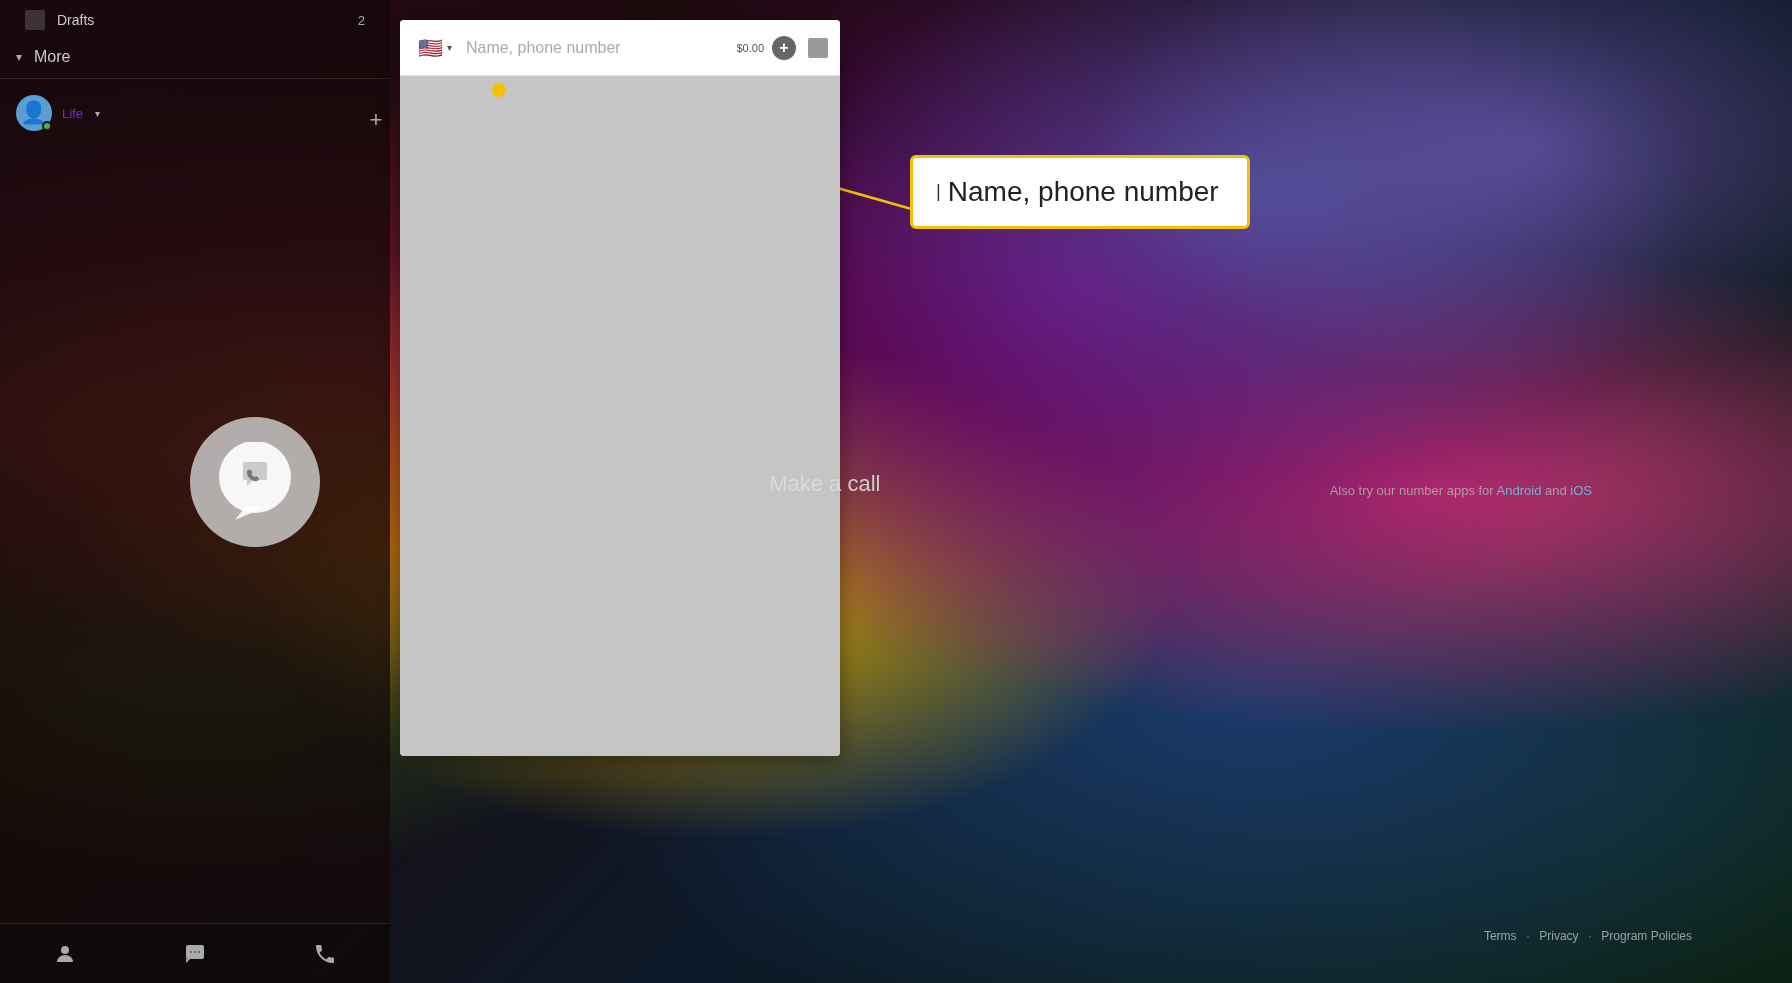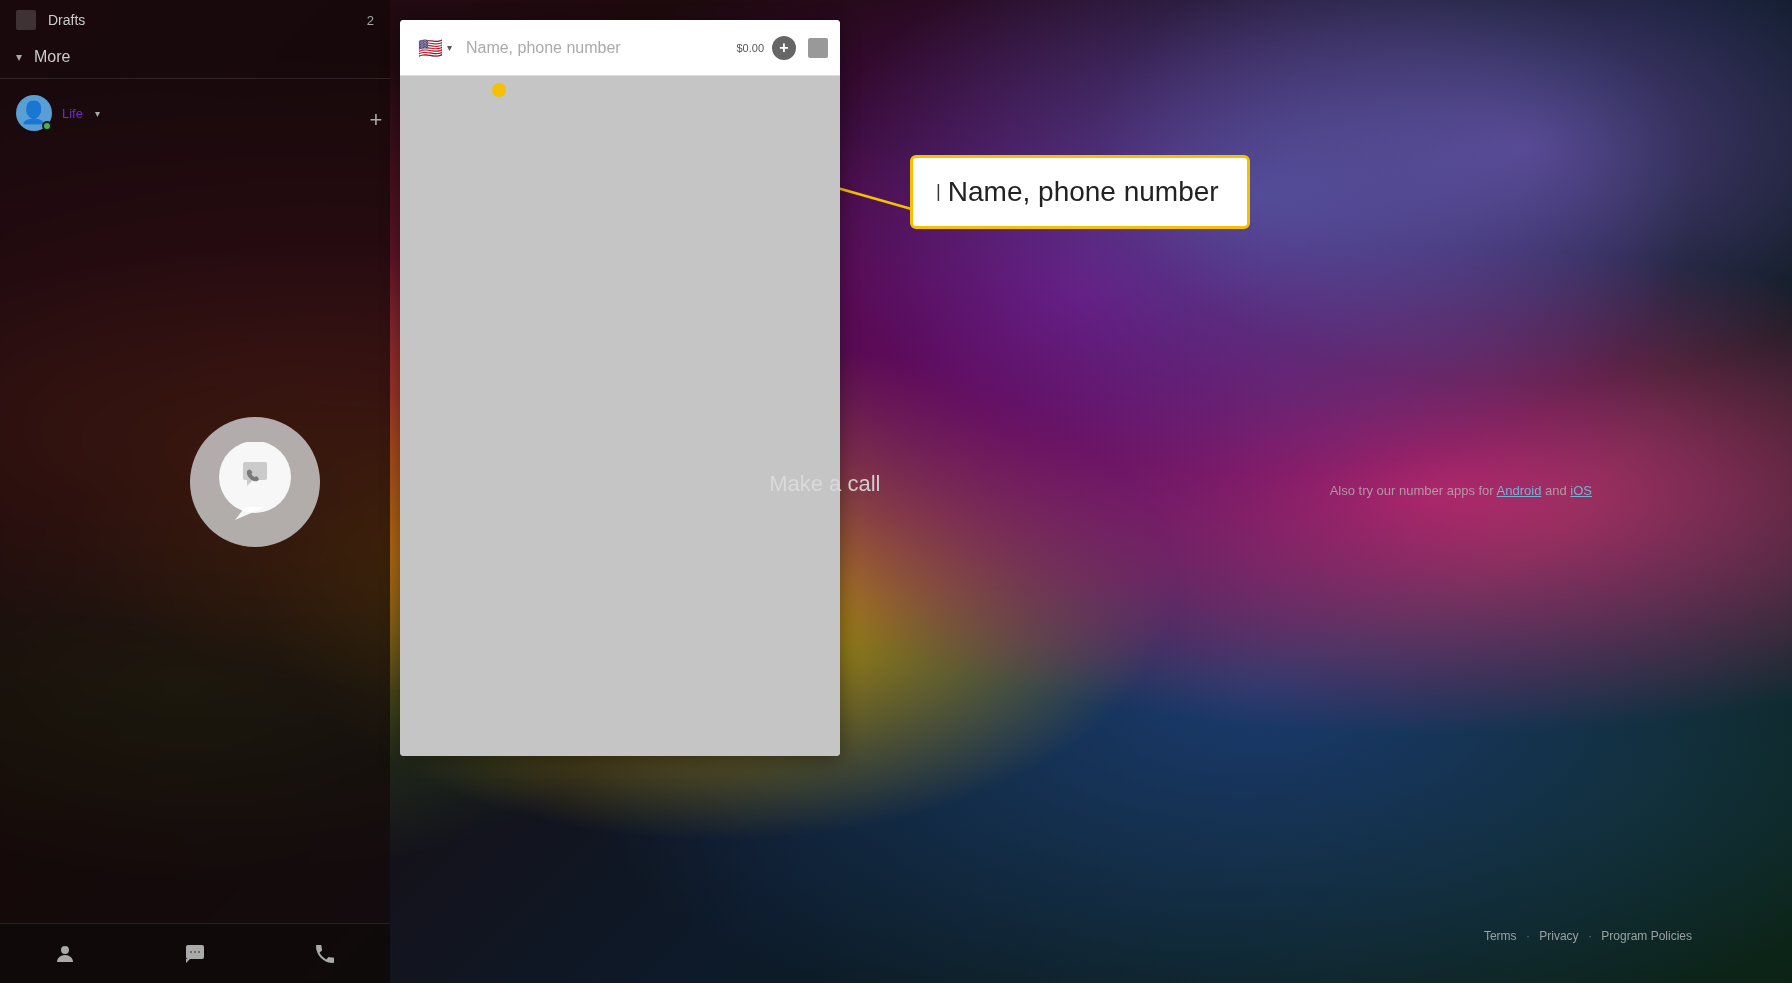--- a/index.html
+++ b/index.html
@@ -47,21 +47,21 @@
       height: 100%;
       background: rgba(20, 10, 10, 0.75);
       backdrop-filter: blur(2px);
       display: flex;
       flex-direction: column;
     }
 
     .drafts-row {
       display: flex;
       align-items: center;
-      padding: 10px 16px;
+      padding: 10px 25px;
       color: #bbb;
       gap: 12px;
     }
 
     .drafts-icon {
       width: 20px;
       height: 20px;
       background: rgba(150,150,150,0.3);
       border-radius: 2px;
     }
@@ -192,21 +192,20 @@
       font-size: 13px;
       color: rgba(180,180,180,0.8);
       text-align: center;
       line-height: 1.6;
       position: relative;
       left: -200px;
     }
 
     .mobile-link {
       color: #7bafd4;
-      text-decoration: underline;
       cursor: pointer;
     }
 
     
     .footer-links {
       position: absolute;
       bottom: 40px;
       right: 100px;
       font-size: 12px;
       color: rgba(200,200,200,0.75);

